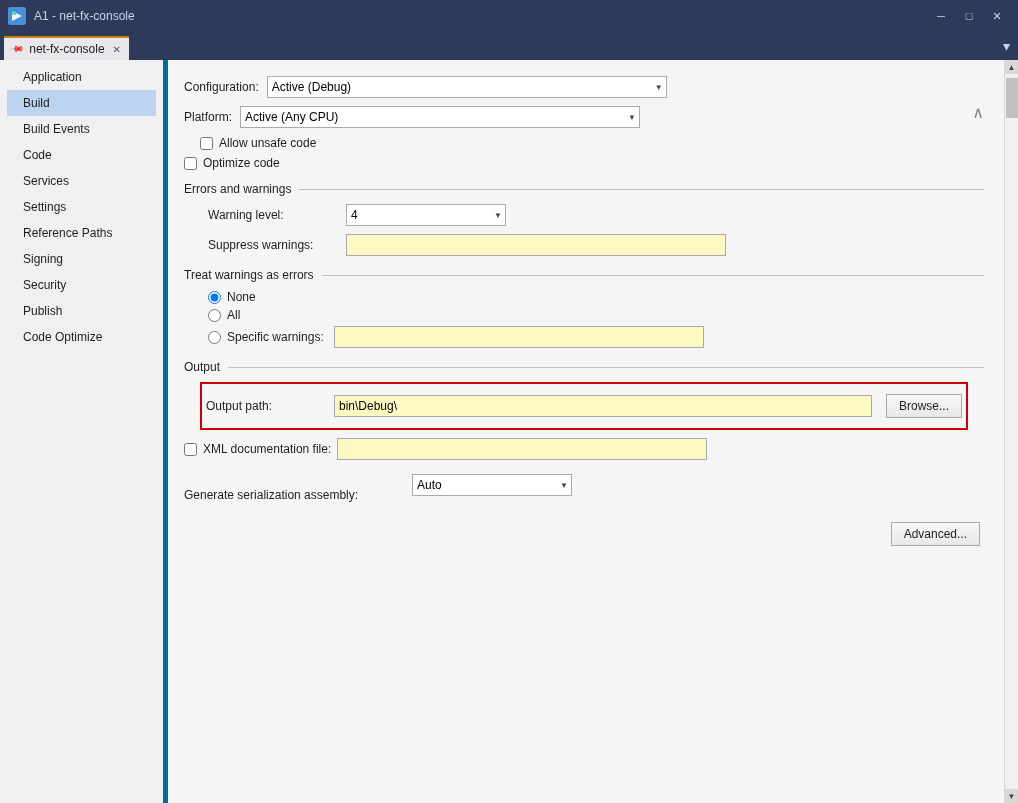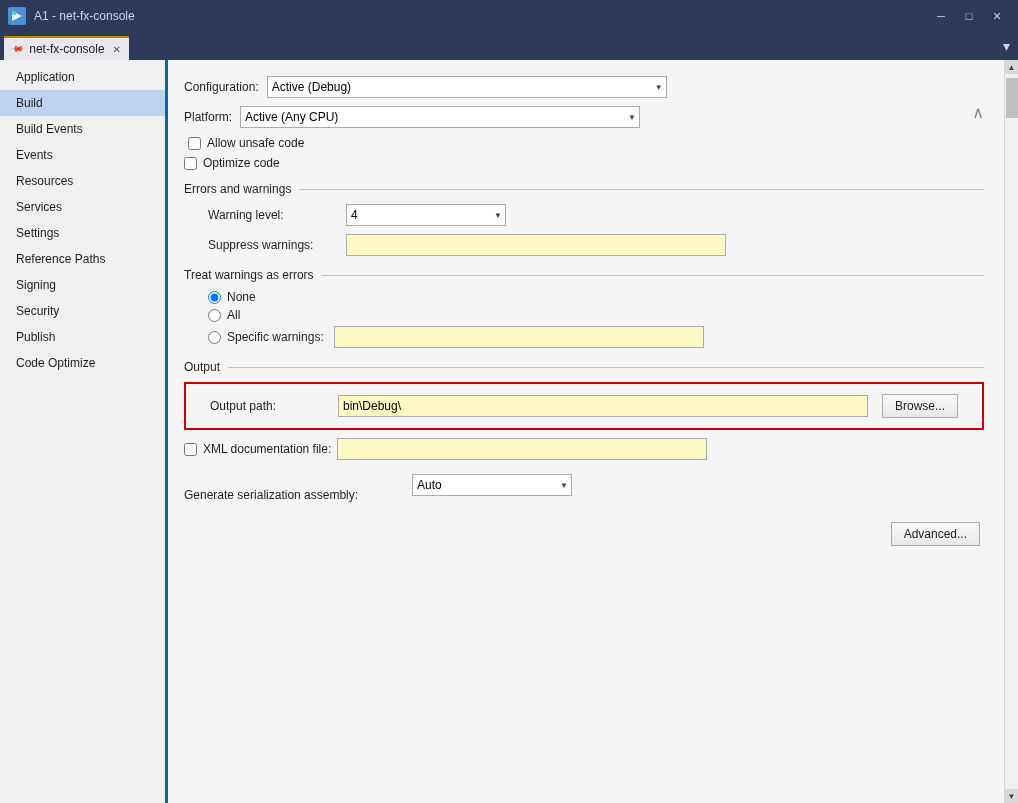--- a/index.html
+++ b/index.html
@@ -92,22 +92,22 @@
     .content-area {
       display: flex;
       flex: 1;
       overflow: hidden;
     }
 
     
     .sidebar {
       width: 168px;
       background: #f0f0f0;
-      border-right: 3px solid #0369a1;
-      padding: 4px 0;
+      border-right: 5px solid #0369a1;
+      padding: 4px 7px;
       flex-shrink: 0;
     }
     .sidebar-item {
       height: 26px;
       display: flex;
       align-items: center;
       padding: 0 16px;
       cursor: pointer;
       color: #1e1e1e;
       font-size: 12px;
@@ -242,22 +242,22 @@
       border: 1px solid #aaa;
       background: #fef9c3;
       font-size: 12px;
       padding: 0 4px;
       font-family: 'Segoe UI', sans-serif;
     }
 
     
     .output-section {
       border: 2px solid #cc0000;
-      padding: 10px 24px;
-      margin: 8px 0;
+      padding: 10px 4px;
+      margin: 8px 16px;
       background: #f5f5f5;
     }
 
     .btn {
       height: 24px;
       border: 1px solid #aaa;
       background: linear-gradient(to bottom, #f8f8f8, #e8e8e8);
       font-size: 12px;
       font-family: 'Segoe UI', sans-serif;
       padding: 0 12px;
@@ -311,24 +311,21 @@
       <div class="sidebar-item">
         <span>Application</span>
       </div>
       <div class="sidebar-item active">
         <span>Build</span>
       </div>
       <div class="sidebar-item">
         <span>Build Events</span>
       </div>
       <div class="sidebar-item">
-        <span>Events</span>
-      </div>
-      <div class="sidebar-item">
-        <span>Resources</span>
+        <span>Code</span>
       </div>
       <div class="sidebar-item">
         <span>Services</span>
       </div>
       <div class="sidebar-item">
         <span>Settings</span>
       </div>
       <div class="sidebar-item">
         <span>Reference Paths</span>
       </div>
@@ -371,21 +368,21 @@
               <option>x86</option>
               <option>x64</option>
             </select>
             <span class="select-arrow">▼</span>
           </div>
           <div style="flex:1; display:flex; justify-content:flex-end; margin-top:-8px;">
             <span style="color:#888; font-size:16px; line-height:1;">∧</span>
           </div>
         </div>
 
-        <div class="checkbox-row" style="margin-left:4px;">
+        <div class="checkbox-row" style="margin-left:16px;">
           <input type="checkbox" id="unsafeCode" style="">
           <label for="unsafeCode" class="checkbox-label">Allow unsafe code</label>
         </div>
 
         <div class="checkbox-row" style="margin-left:0;">
           <input type="checkbox" id="optimizeCode" style="">
           <label for="optimizeCode" class="checkbox-label">Optimize code</label>
         </div>
 
         <div class="section-header">

